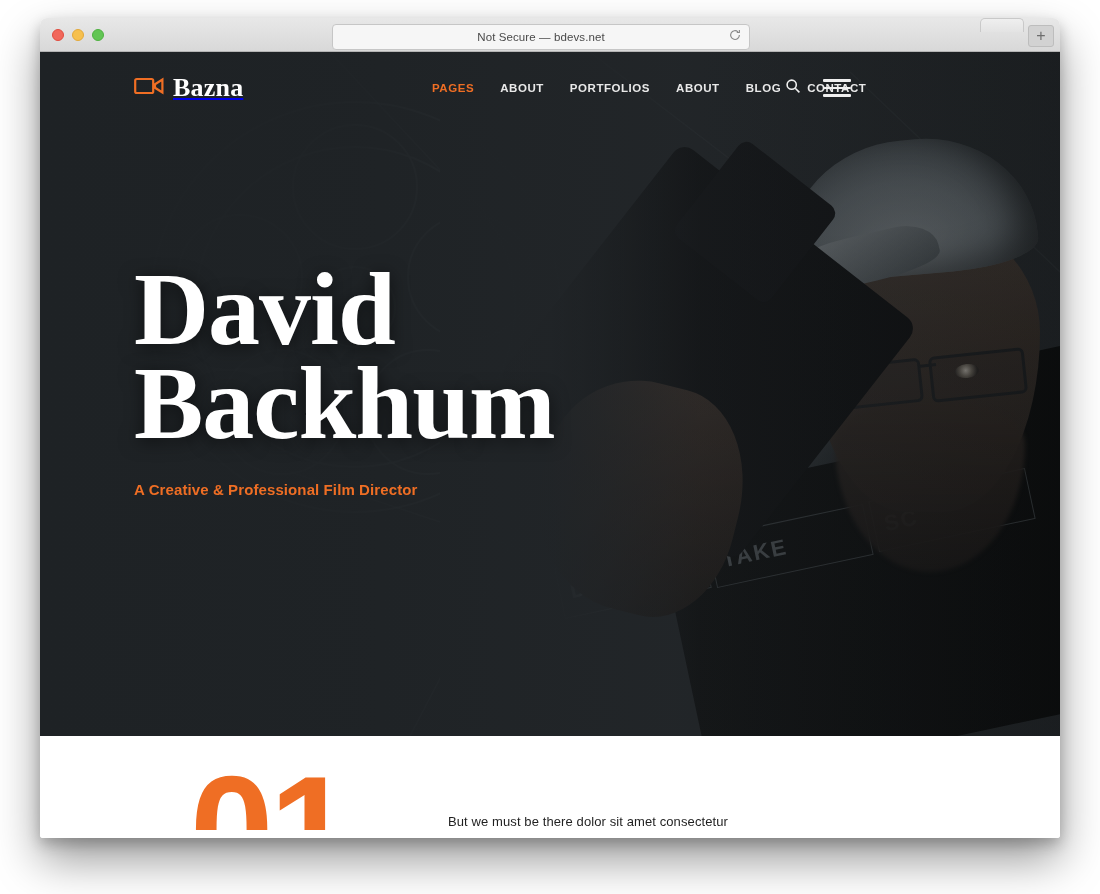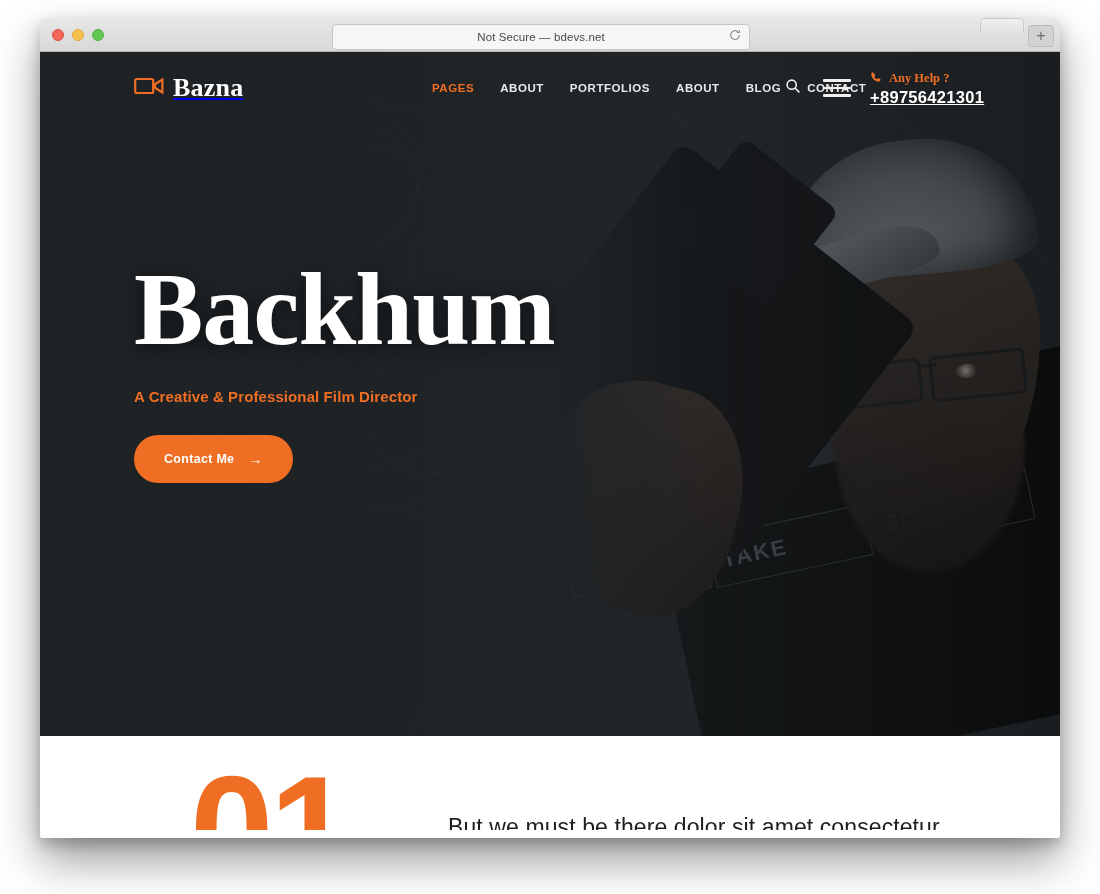--- a/index.html
+++ b/index.html
@@ -398,21 +398,21 @@
     font-weight: bold;
     font-size: 150px;
     line-height: 1;
     color: #ef6e24;
     letter-spacing: -4px;
   }
   #about-text {
     position: absolute;
     left: 408px;
     top: 78px;
-    font-size: 23px;
+    font-size: 13px;
     color: #1f1f1f;
     letter-spacing: .1px;
     white-space: nowrap;
   }
 </style>
 </head>
 <body>
 
 <div id="browser-window">
 
@@ -517,42 +517,28 @@
               <path d="M10.2 10.2 L14.4 14.4"></path>
             </svg>
           </span>
           <span id="menu-toggle">
             <span></span>
             <span></span>
             <span></span>
           </span>
         </div>
 
-        <div id="help-block">
-          <div id="help-row">
-            <span id="phone-icon">
-              <svg width="13" height="13" viewBox="0 0 16 16" fill="currentColor">
-                <path d="M3.2 1.6c-.6 0-1.3.5-1.5 1.2-.5 2 .5 5.1 2.6 7.3 2.2 2.2 5.3 3.2 7.3 2.7.7-.2 1.2-.9 1.2-1.5v-1c0-.4-.3-.8-.7-.9l-2-.5c-.4-.1-.8.1-1 .4l-.5.8C7 9.6 6 8.6 5.1 7.2l.8-.5c.4-.2.5-.6.4-1l-.5-2c-.1-.4-.5-.7-.9-.7z"></path>
-              </svg>
-            </span>
-            <span id="help-label">Any Help ?</span>
-          </div>
-          <a id="help-phone" href="#">+89756421301</a>
-        </div>
       </header>
 
       <div id="hero-content">
         <h1 id="hero-title">
+          <span class="ln">David</span>
           <span class="ln">Backhum</span>
         </h1>
         <div id="hero-subtitle">A Creative &amp; Professional Film Director</div>
-        <button id="contact-button">
-          <span>Contact Me</span>
-          <span id="contact-arrow">→</span>
-        </button>
       </div>
     </section>
 
     <section id="section-about">
       <div id="big-number">01</div>
       <div id="about-text">But we must be there dolor sit amet consectetur</div>
     </section>
 
   </div>
 </div>

